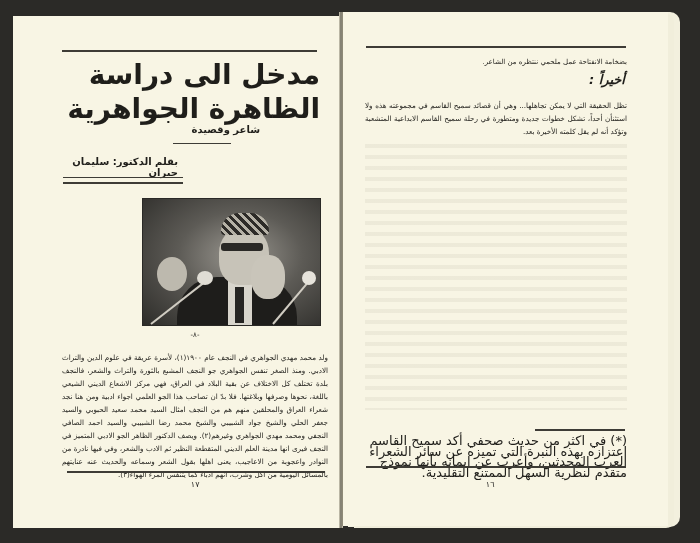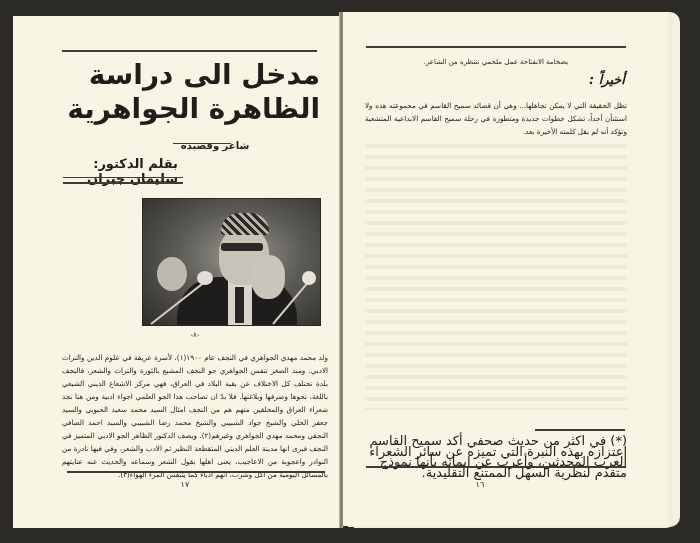--- a/index.html
+++ b/index.html
@@ -51,25 +51,25 @@
       color: #1f1e1a;
       position: absolute;
     }
     #title {
       left: 50px; top: 58px; width: 270px;
       font-size: 28px; font-weight: bold; line-height: 34px;
       letter-spacing: 0;
     }
     #subtitle {
       left: 170px; top: 124px; width: 90px;
-      font-size: 10px; font-weight: bold; text-align: center; margin-top: 16px;
+      font-size: 10px; font-weight: bold; 
     }
     #byline {
       left: 58px; top: 156px; width: 120px;
-      font-size: 13px; font-weight: bold;
+      font-size: 10px; font-weight: bold;
     }
     #photo {
       position: absolute; left: 142px; top: 198px; width: 177px; height: 126px;
       background: radial-gradient(ellipse at 55% 45%, #9a9790 0%, #5d5b56 45%, #2d2c29 100%);
       border: 1px solid #2a2926;
       overflow: hidden;
     }
     #photo .cap {
       position: absolute; left: 78px; top: 14px; width: 48px; height: 22px;
       background: repeating-linear-gradient(45deg, #2d2b28 0 3px, #b5b1a6 3px 6px);
@@ -127,35 +127,34 @@
     .body-text {
       font-size: 7.2px; line-height: 13px;
       text-align: justify; text-align-last: right;
     }
     #left-body {
       left: 62px; top: 351px; width: 266px;
     }
     #right-intro {
       left: 365px; top: 58px; width: 262px;
       font-size: 7px;
-      text-align: center;
     }
     #right-heading {
       left: 500px; top: 72px; width: 125px;
       font-size: 13px; font-weight: bold; font-style: italic;
     }
     #right-body {
       left: 365px; top: 99px; width: 262px;
     }
     #right-footnote {
       left: 365px; top: 436px; width: 262px;
       font-size: 13px; line-height: 10.5px;
     }
     .page-num {
-      position: absolute; font-size: 8px; color: #2a2926; 
+      position: absolute; font-size: 8px; color: #2a2926; text-align: center;
       font-family: Liberation Mono, monospace;
     }
     #left-page-num { left: 180px; top: 480px; width: 30px; }
     #right-page-num { left: 475px; top: 480px; width: 30px; }
     .ghost {
       position: absolute; left: 365px; top: 140px; width: 262px; height: 270px;
       background:
         repeating-linear-gradient(to bottom,
           rgba(120,115,95,0.00) 0px, rgba(120,115,95,0.00) 4px,
           rgba(140,135,115,0.10) 4px, rgba(140,135,115,0.10) 8px,

